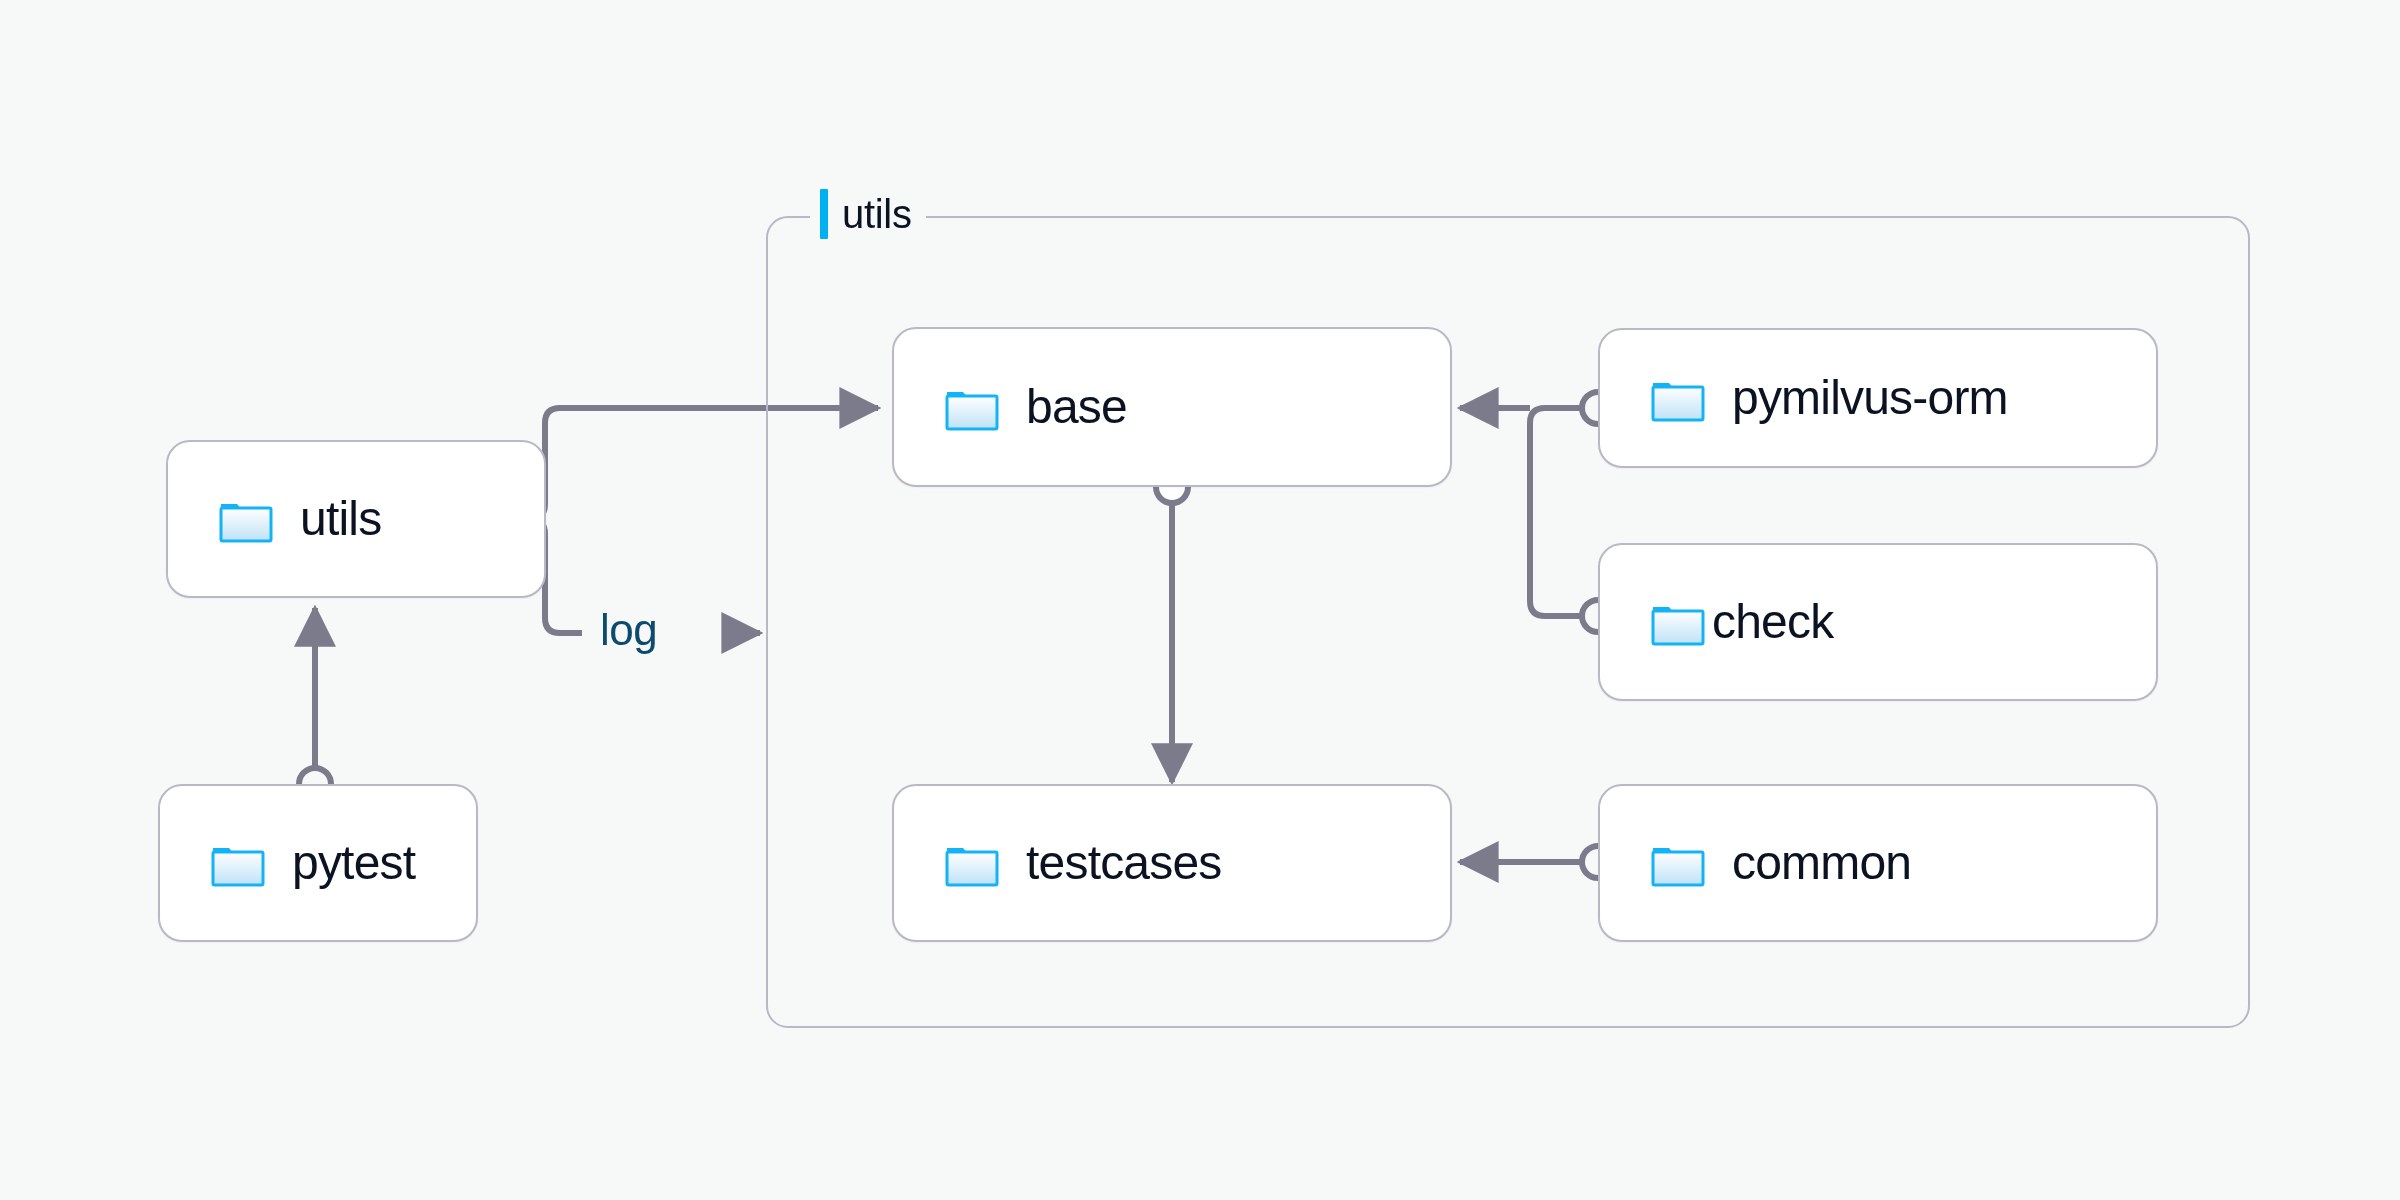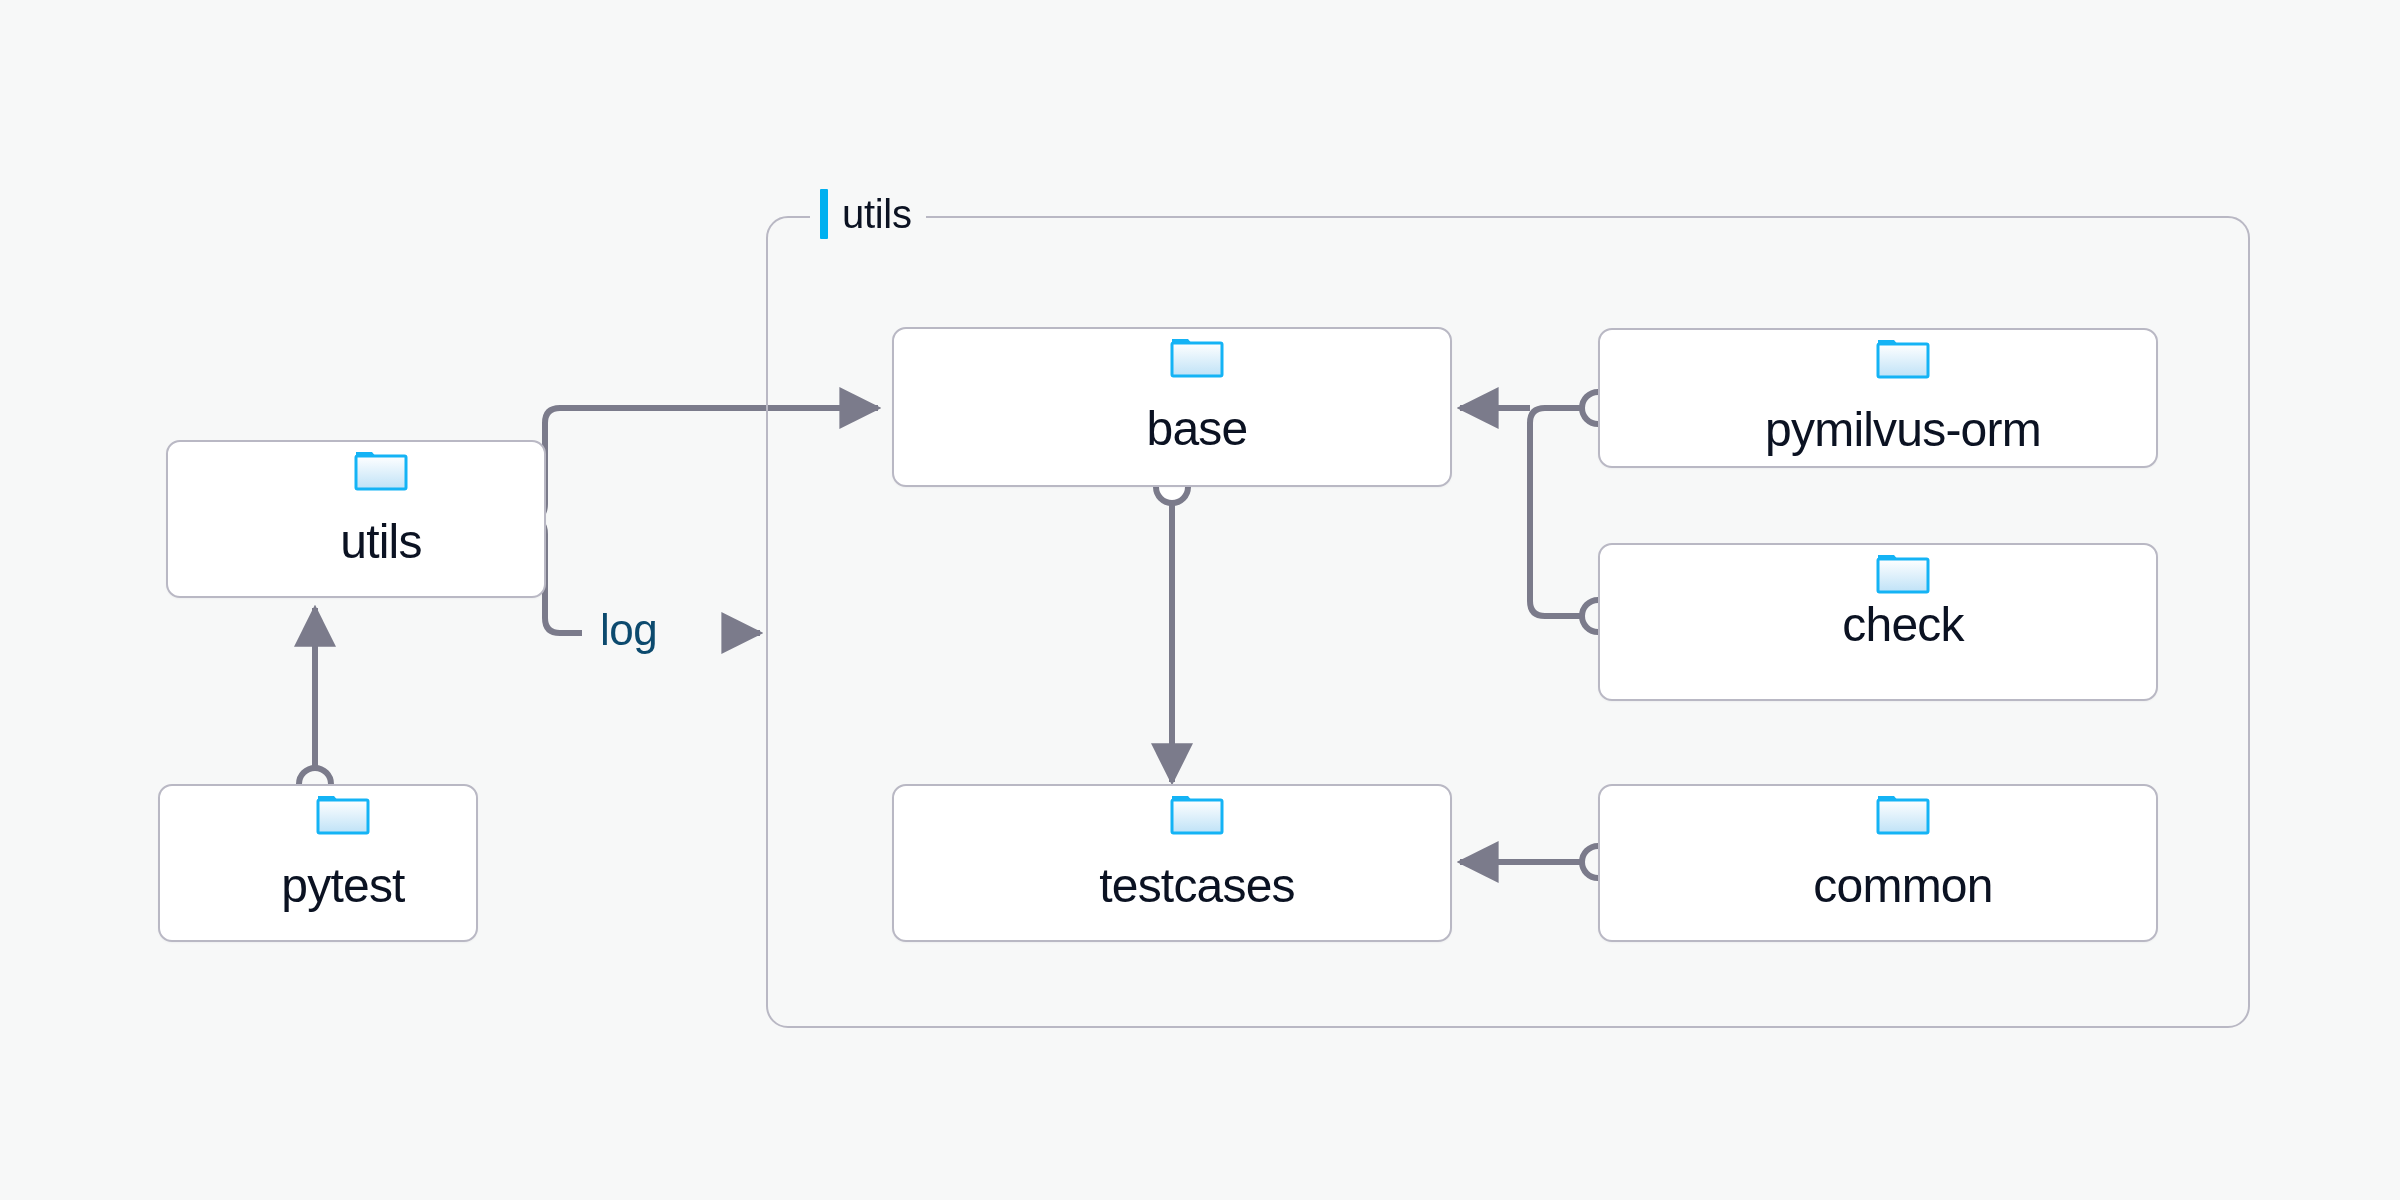--- a/index.html
+++ b/index.html
@@ -47,27 +47,26 @@
     color: #0b1222;
     letter-spacing: -0.3px;
     white-space: nowrap;
   }
 
   
   .node {
     position: absolute;
     background: #ffffff;
     border: 2.5px solid #b9b8c4;
-    border-radius: 14px;
+    border-radius: 24px;
     display: flex;
     align-items: center;
     padding-left: 50px;
     gap: 26px;
     box-shadow: 0 1px 2px rgba(16,24,40,0.04);
-    flex-direction: column;
   }
   .node .node-label {
     font-size: 48px;
     color: #0b1222;
     letter-spacing: -0.8px;
     white-space: nowrap;
     line-height: 1;
   }
   .folder-ico { flex: none; display: block; }
 

